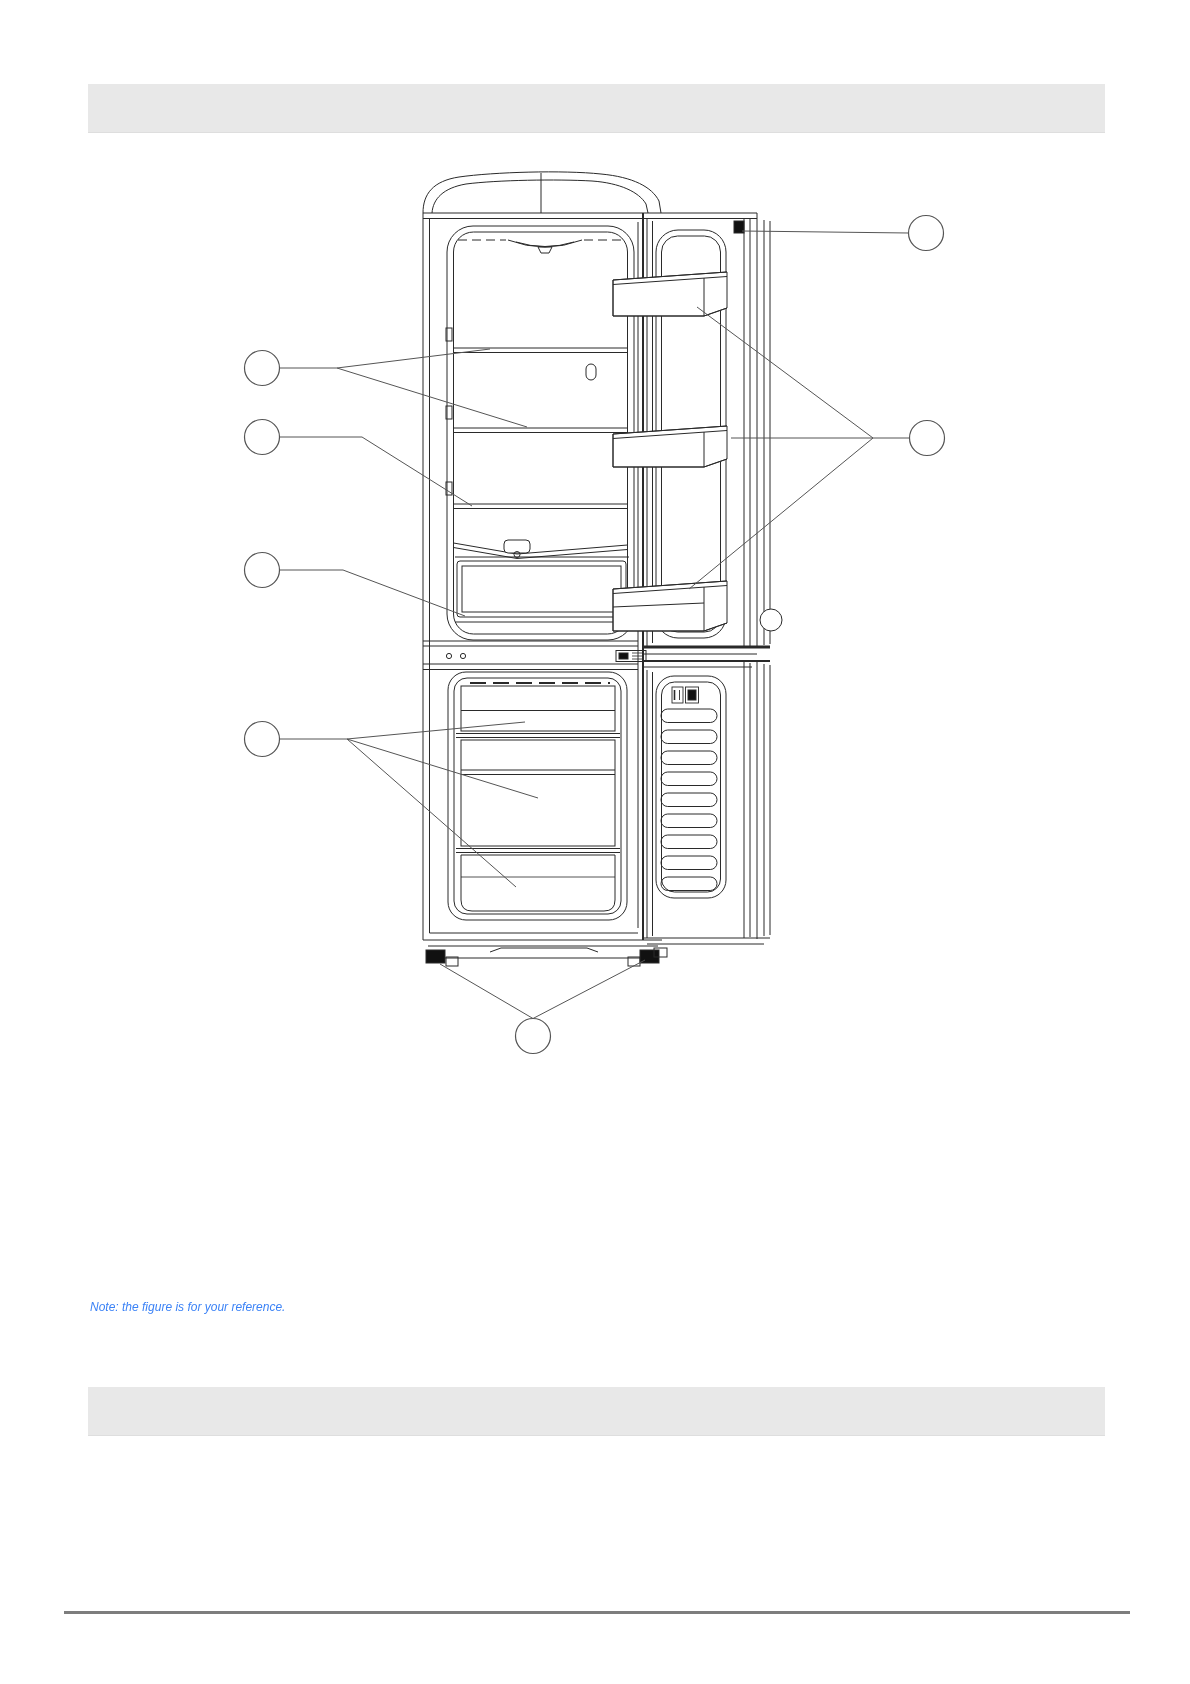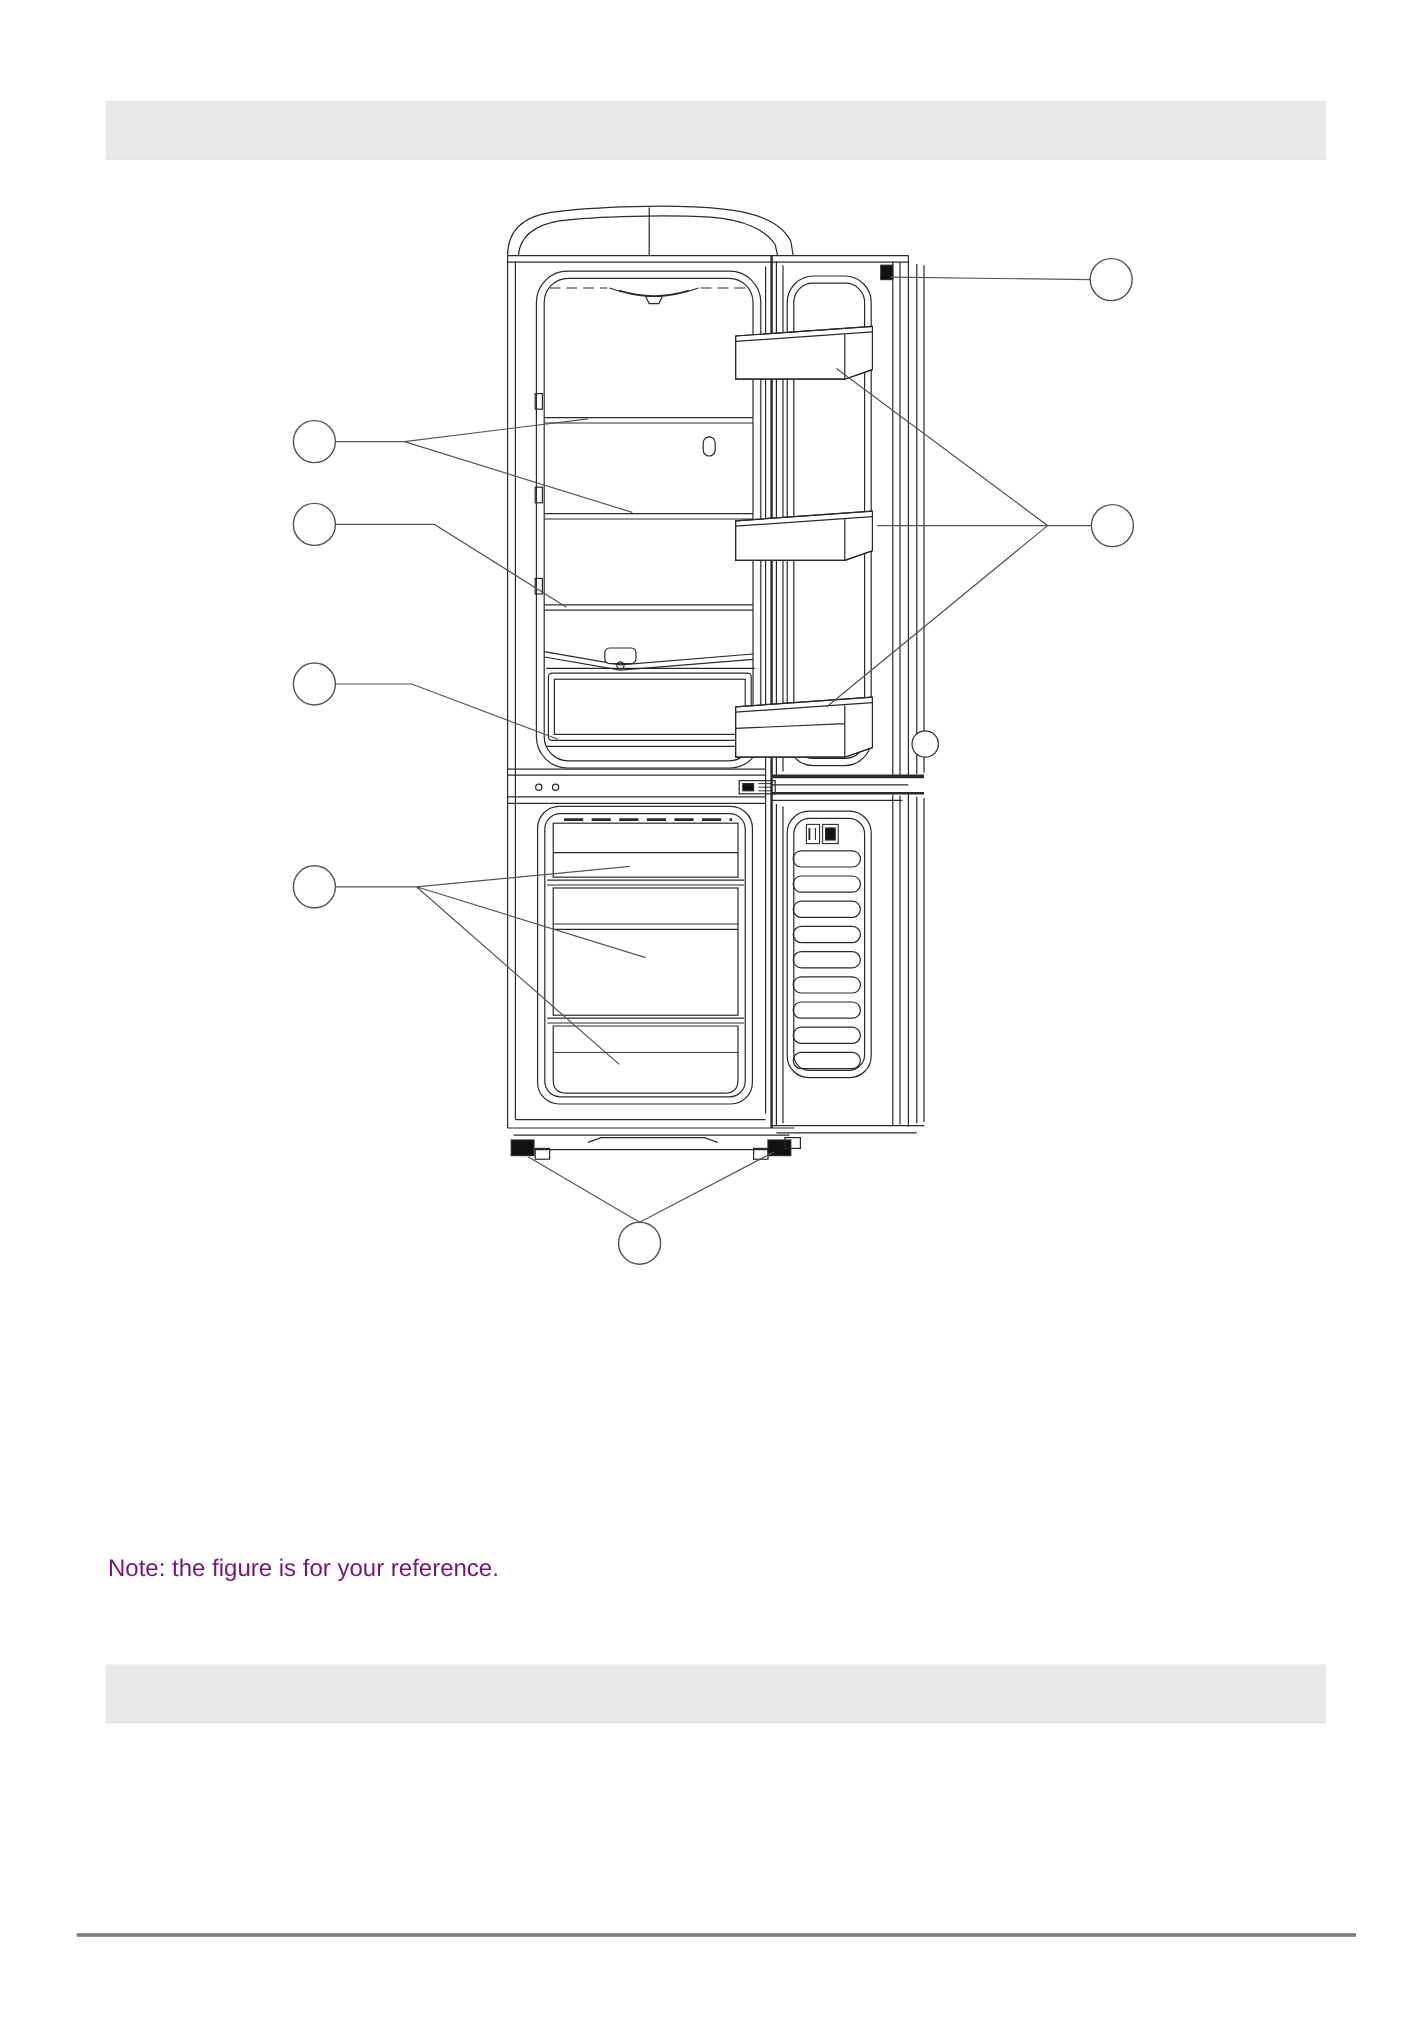--- a/index.html
+++ b/index.html
@@ -3,22 +3,22 @@
 <meta charset="utf-8">
 <style>
   html,body{margin:0;padding:0;background:#ffffff;}
   .page{position:relative;width:1190px;height:1684px;background:#ffffff;overflow:hidden;
         font-family:"Liberation Sans", sans-serif;color:#1a1a1a;}
   .bar{position:absolute;left:88px;width:1017px;height:48px;background:#e8e8e8;
        border-bottom:1px solid #dedede;}
   .bar-top{top:84px;}
   .bar-bottom{top:1387px;}
   .diagram-svg{position:absolute;left:0;top:0;width:1190px;height:1684px;}
-  .note{position:absolute;left:90px;top:1227px;font-size:20px;line-height:32px;
-        white-space:pre-wrap;color:#701a75;}
+  .note{position:absolute;left:90px;top:1227px;font-size:12px;line-height:32px;
+        white-space:pre-wrap;color:#3b82f6;font-style:italic;}
   .footer-line{position:absolute;left:64px;top:1611px;width:1066px;height:3px;background:#7d7d7d;}
 </style>
 </head>
 <body>
 
 <div class="page">
 
   <div class="bar bar-top"></div>
 
   <svg class="diagram-svg" viewBox="0 0 1190 1684" xmlns="http://www.w3.org/2000/svg">

